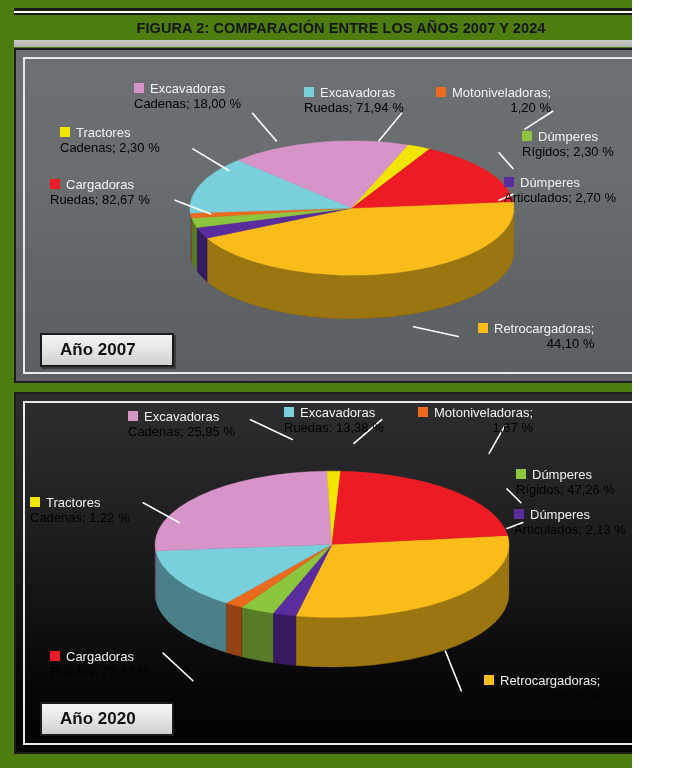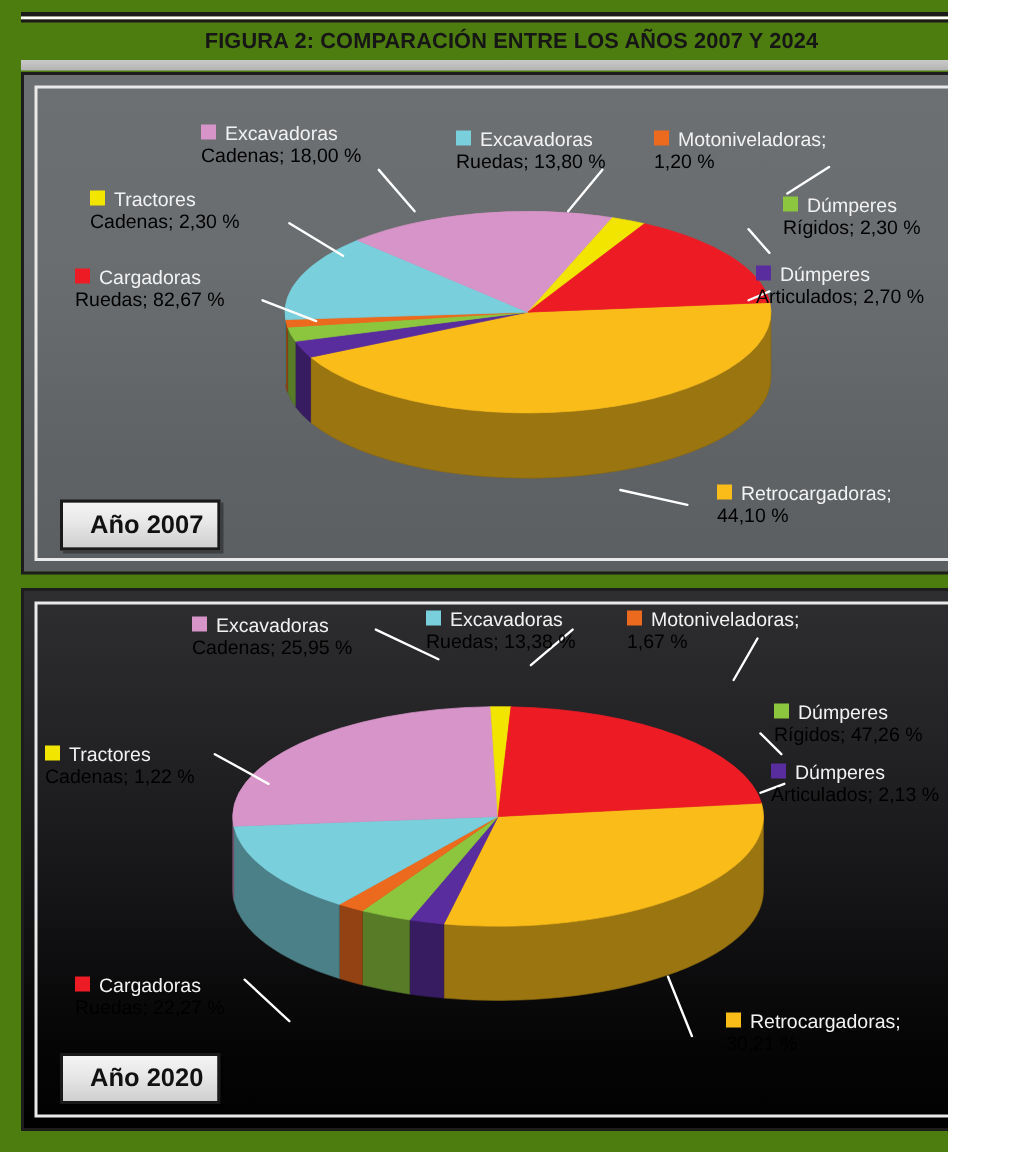--- a/index.html
+++ b/index.html
@@ -63,21 +63,21 @@
   }
 
   
   .year-badge {
     position: absolute;
     border: 2px solid #1a1a1a;
     background: linear-gradient(180deg,#f4f4f4 0%,#e7e7e7 45%,#cfcfcf 100%);
     color: #111;
     font-weight: bold;
     font-size: 17px;
-    padding: 6px 9px 7px 18px;
+    padding: 6px 36px 7px 18px;
     line-height: 1;
     box-shadow: 2px 2px 0 rgba(0,0,0,.35);
     white-space: nowrap;
   }
   #badge-2007 { left: 24px; bottom: 14px; }
   #badge-2024 { left: 24px; bottom: 16px; }
 
   
   .chart-svg {
     position: absolute;
@@ -98,21 +98,21 @@
     width: 10px; height: 10px;
     vertical-align: middle;
     margin-right: 6px;
     position: relative;
     top: -1px;
   }
   .lbl .txt { display: inline-block; vertical-align: middle; }
   .lbl.light .txt { color: #f2f2f2; }
   .lbl .l1 { display: block; }
   .lbl .l2 { display: block; }
-  .ctr { text-align: left; }
+  .ctr { text-align: right; }
 </style>
 </head>
 <body>
 
 <div id="page">
 
   <div id="title-block">
     <div class="rule-thick"></div>
     <div class="rule-gap"></div>
     <div class="rule-thin"></div>
@@ -164,21 +164,21 @@
         <path d="M 160 152 L 196 166" fill="none" stroke="#ffffff" stroke-width="1.6" stroke-linejoin="round" stroke-linecap="round"></path>
         <path d="M 178 100 L 214 122" fill="none" stroke="#ffffff" stroke-width="1.6" stroke-linejoin="round" stroke-linecap="round"></path>
       </svg>
     <div id="labels-2007">
         <div class="lbl light" style="left: 118px; top: 30px;">
           <span class="l1"><span class="sw" style="background: rgb(215, 148, 200);"></span><span class="txt">Excavadoras</span></span>
           <span class="l2 ctr">Cadenas; 18,00 %</span>
         </div>
         <div class="lbl light" style="left: 288px; top: 34px;">
           <span class="l1"><span class="sw" style="background: rgb(121, 207, 219);"></span><span class="txt">Excavadoras</span></span>
-          <span class="l2 ctr">Ruedas; 13,80 %</span>
+          <span class="l2 ctr">Ruedas; 71,94 %</span>
         </div>
         <div class="lbl light" style="left: 420px; top: 34px;">
           <span class="l1"><span class="sw" style="background: rgb(236, 106, 30);"></span><span class="txt">Motoniveladoras;</span></span>
           <span class="l2 ctr">1,20 %</span>
         </div>
         <div class="lbl light" style="left: 506px; top: 78px;">
           <span class="l1"><span class="sw" style="background: rgb(140, 198, 63);"></span><span class="txt">Dúmperes</span></span>
           <span class="l2 ctr">Rígidos; 2,30 %</span>
         </div>
         <div class="lbl light" style="left: 488px; top: 124px;">

